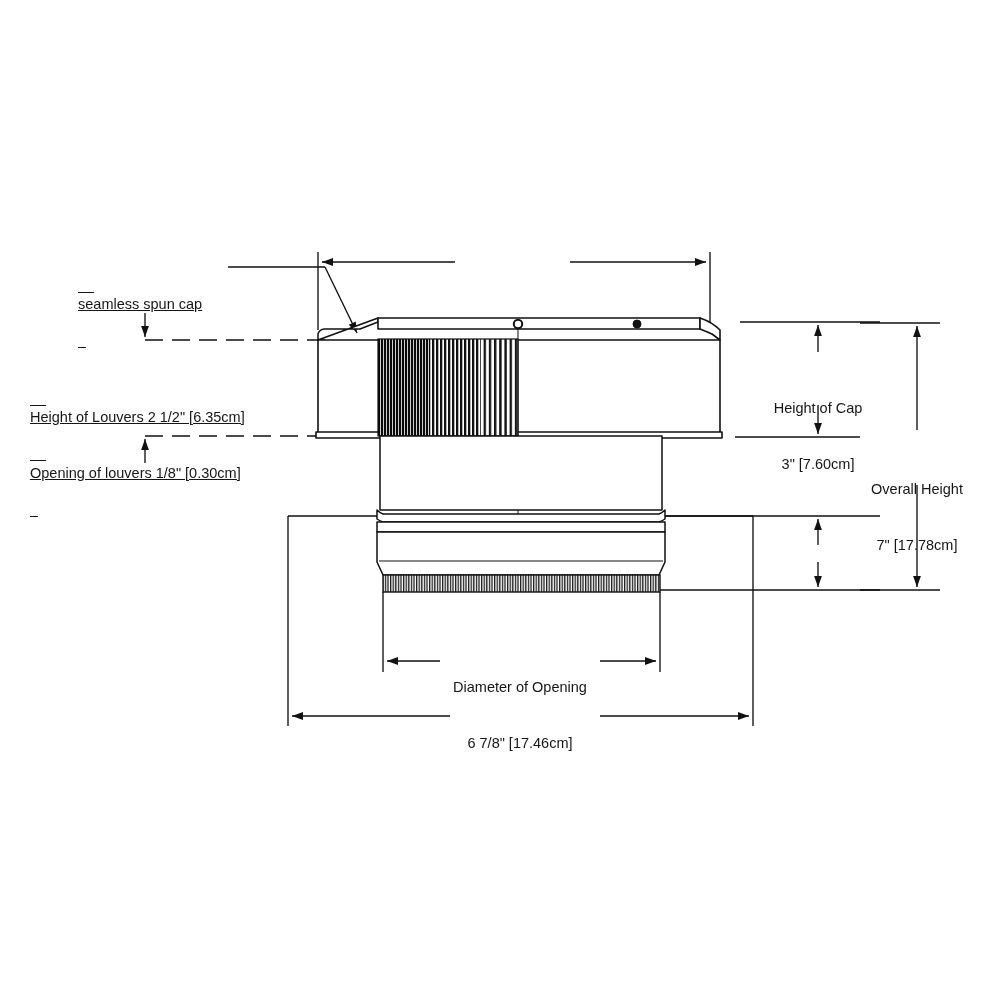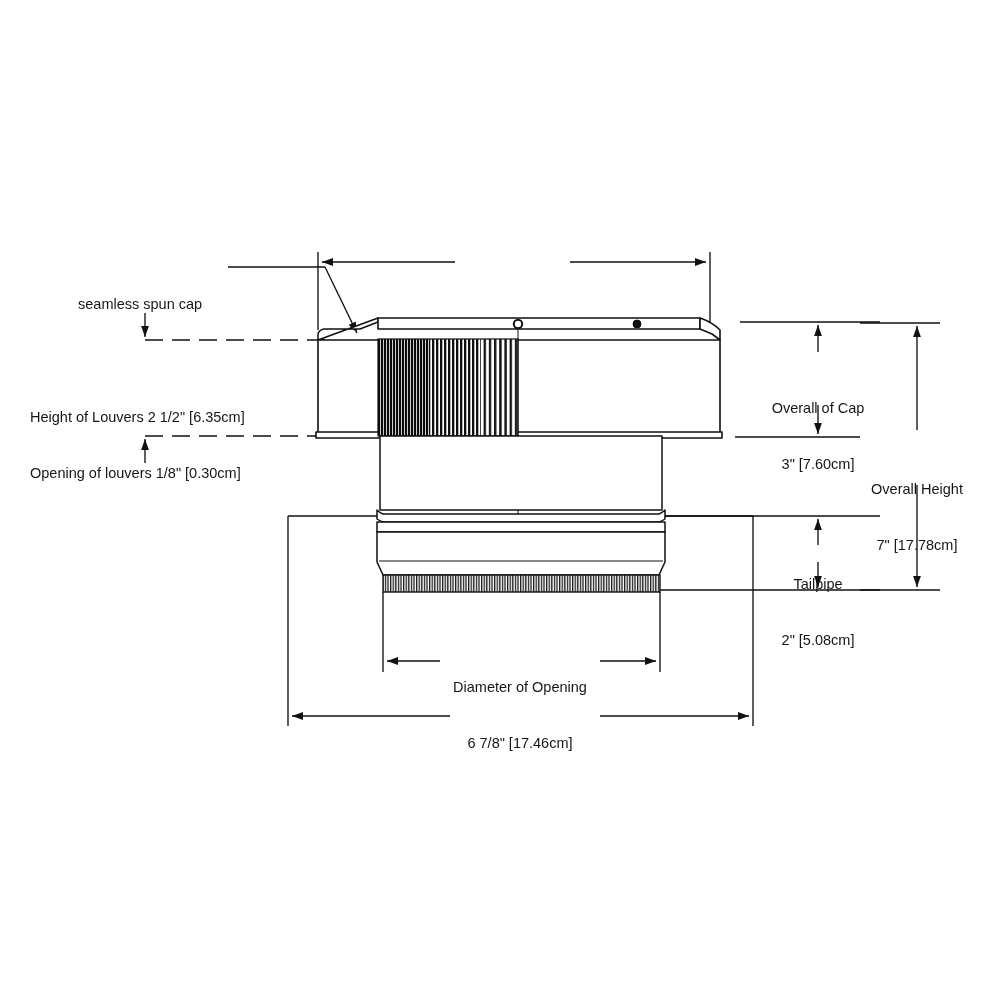--- a/index.html
+++ b/index.html
@@ -26,21 +26,21 @@
     position: absolute;
     font-family: "Liberation Sans", sans-serif;
     font-size: 14.5px;
     color: #161616;
     line-height: 1.28;
     white-space: pre;
   }
   .dim-label .l1 { display: block; }
   .dim-label .l2 { display: block; }
   .ctr { text-align: center; transform: translateX(-50%); }
-  .lft { text-align: left; }
+  .lft { text-align: left; text-decoration: underline; }
 </style>
 </head>
 <body>
 
 <div id="sheet">
 
   <svg id="drawing" viewBox="0 0 1000 1000">
     <defs>
       <marker id="arrHead" markerWidth="12" markerHeight="9" refX="11" refY="4.5" orient="auto" markerUnits="userSpaceOnUse">
         <path d="M0,0.6 L11,4.5 L0,8.4 Z" fill="#111111"></path>
@@ -158,34 +158,30 @@
     <span class="l1">seamless spun cap</span>
   </div>
 
   <div class="dim-label lft" style="left:30px; top:371px;">
     <span class="l1">Height of Louvers 2 1/2" [6.35cm]</span>
     <span class="l2">Opening of louvers 1/8" [0.30cm]</span>
   </div>
 
 
   <div class="dim-label ctr" style="left:818px; top:362px;">
-    <span class="l1">Overall of Cap</span>
+    <span class="l1">Height of Cap</span>
     <span class="l2">3" [7.60cm]</span>
   </div>
 
 
   <div class="dim-label ctr" style="left:917px; top:443px;">
     <span class="l1">Overall Height</span>
     <span class="l2">7" [17.78cm]</span>
   </div>
 
-  <div class="dim-label ctr" style="left:818px; top:538px;">
-    <span class="l1">Tailpipe</span>
-    <span class="l2">2" [5.08cm]</span>
-  </div>
 
   <div class="dim-label ctr" style="left:520px; top:641px;">
     <span class="l1">Diameter of Opening</span>
     <span class="l2">6 7/8" [17.46cm]</span>
   </div>
 
 
 </div>
 
 </body></html>

